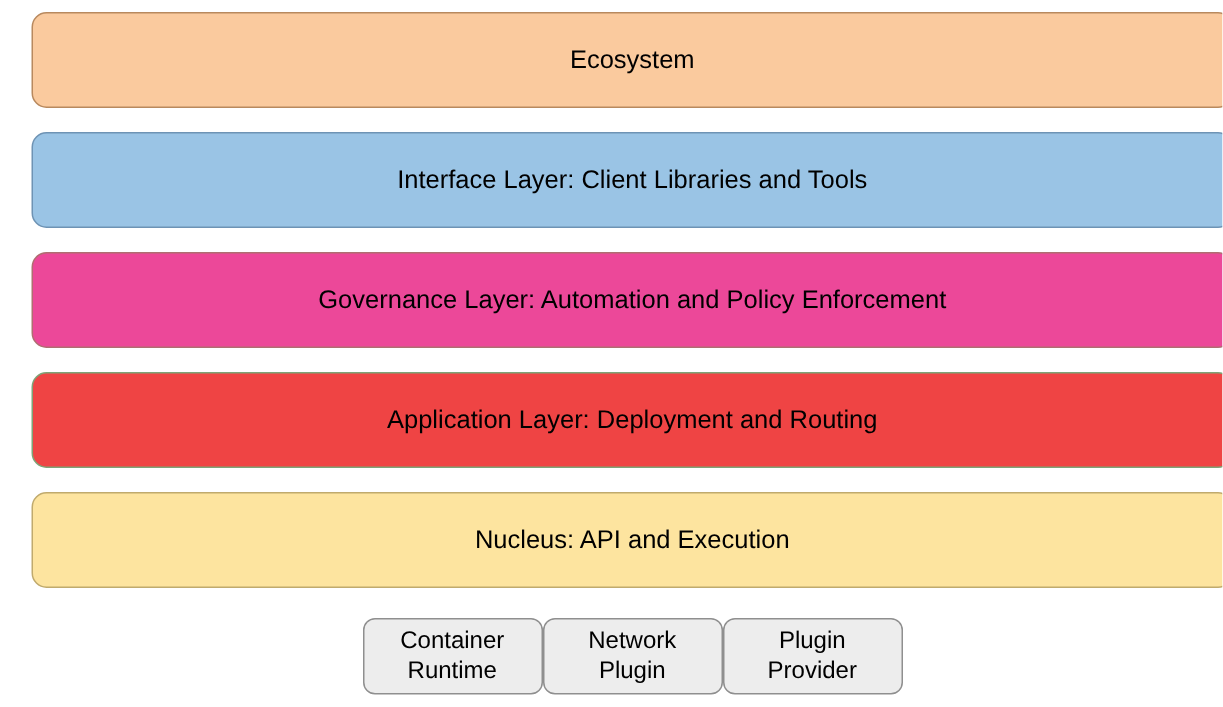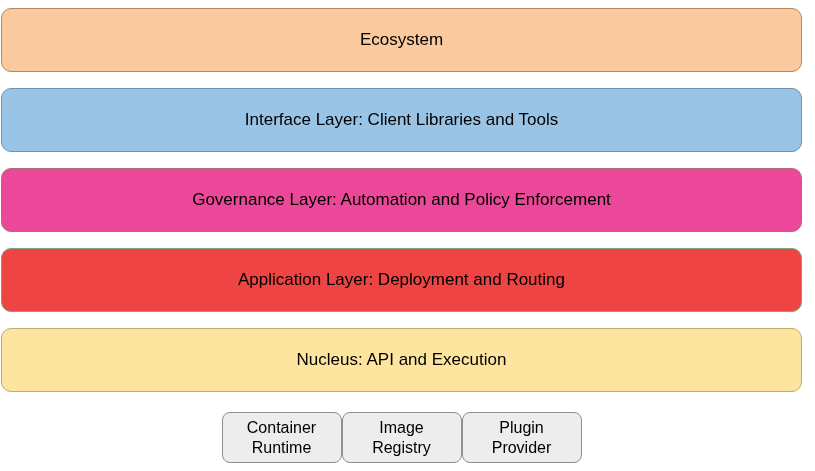--- a/index.html
+++ b/index.html
@@ -7,21 +7,21 @@
     padding: 0;
     background: #ffffff;
     font-family: "Liberation Sans", sans-serif;
   }
   .diagram {
     position: relative;
     width: 815px;
     height: 471px;
     background: #ffffff;
     box-sizing: border-box;
-    padding: 8px 7px 0 1px;
+    padding: 8px 7px 0 21px;
     overflow: hidden;
   }
   .layer {
     box-sizing: border-box;
     width: 801px;
     height: 64px;
     border: 1px solid #888888; 
     border-radius: 10px;
     display: flex;
     align-items: center;
@@ -77,20 +77,20 @@
 
   <div class="layer" style="background: rgb(253, 228, 159); border-color: rgb(192, 170, 109);">
     <span>Nucleus: API and Execution</span>
   </div>
 
   <div class="plugin-row">
     <div class="plugin">
       <span>Container Runtime</span>
     </div>
     <div class="plugin">
-      <span>Image Registry</span>
+      <span>Network Plugin</span>
     </div>
     <div class="plugin">
       <span>Plugin Provider</span>
     </div>
   </div>
 
 </div>
 
 </body></html>

